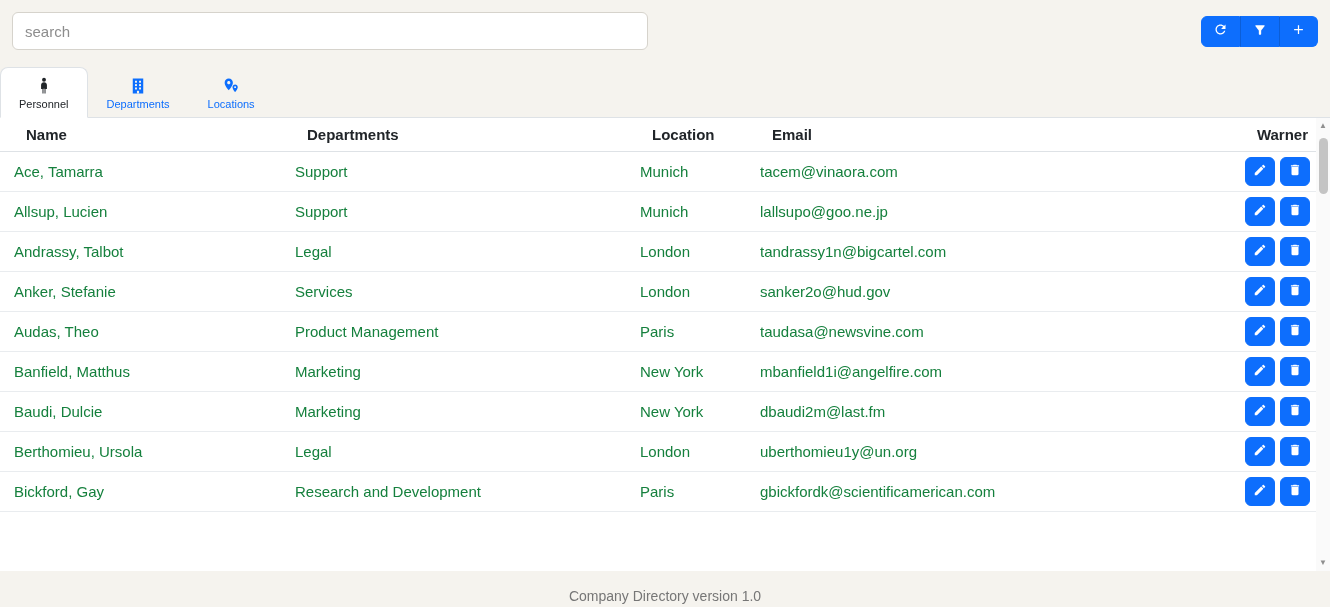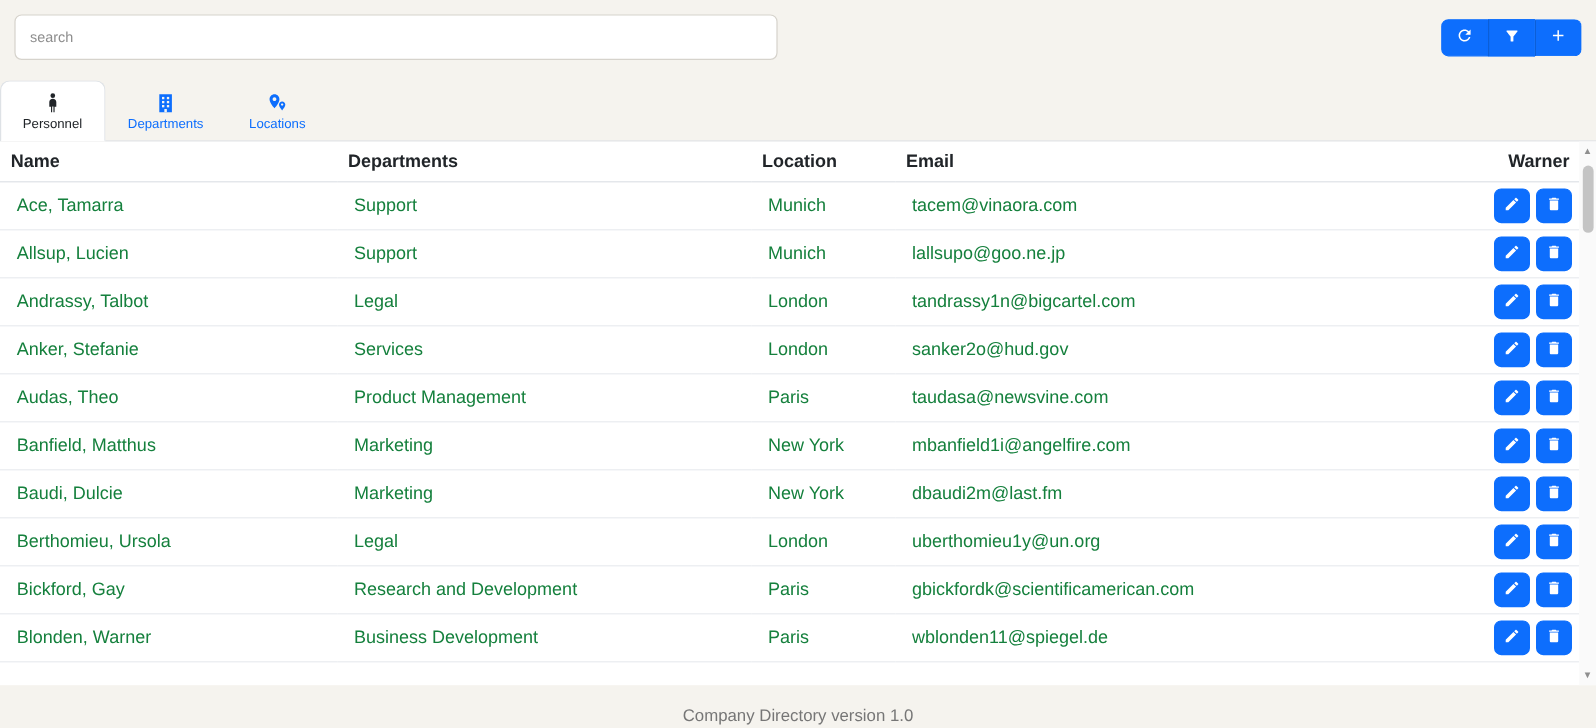--- a/index.html
+++ b/index.html
@@ -16,21 +16,21 @@
     display: flex;
     justify-content: space-between;
     align-items: center;
     padding: 12px 12px 8px 12px;
     height: 58px;
   }
   .search-input {
     width: 636px;
     height: 38px;
     padding: 7px 12px;
-    font-size: 12px;
+    font-size: 15px;
     font-family: "Liberation Sans", sans-serif;
     color: #212529;
     background: #fff;
     border: 1px solid #d6d3cc;
     border-radius: 6px;
     outline: none;
   }
   .search-input::placeholder { color: #8d8d8d; }
   .btn-group { display: flex; }
   .btn-group .tb-btn {
@@ -84,21 +84,21 @@
   table {
     width: 1316px;
     border-collapse: collapse;
     table-layout: fixed;
   }
   thead th {
     text-align: left;
     font-size: 15px;
     font-weight: bold;
     color: #212529;
-    padding: 8px 9px;
+    padding: 8px 26px;
     border-bottom: 1px solid #dee2e6;
   }
   thead th.actions-col { text-align: right; padding-right: 8px; }
   tbody td {
     font-size: 15px;
     color: #15803d;
     padding: 11px 14px;
     border-bottom: 1px solid #e9ecef;
     white-space: nowrap;
     overflow: hidden;
@@ -379,35 +379,20 @@
           <td class="actions-cell"><button class="action-btn">
               <span class="icon"><svg viewBox="0 0 24 24" width="14" height="14" fill="#ffffff">
                   <path d="M3 17.25V21h3.75L17.81 9.94l-3.75-3.75L3 17.25zM20.71 7.04c.39-.39.39-1.02 0-1.41l-2.34-2.34c-.39-.39-1.02-.39-1.41 0l-1.83 1.83 3.75 3.75 1.83-1.83z"></path>
                 </svg></span>
             </button><button class="action-btn">
               <span class="icon"><svg viewBox="0 0 24 24" width="14" height="14" fill="#ffffff">
                   <path d="M6 19c0 1.1.9 2 2 2h8c1.1 0 2-.9 2-2V7H6v12zM19 4h-3.5l-1-1h-5l-1 1H5v2h14V4z"></path>
                 </svg></span>
             </button></td>
         </tr>
-        <tr>
-          <td>Blonden, Warner</td>
-          <td>Business Development</td>
-          <td>Paris</td>
-          <td>wblonden11@spiegel.de</td>
-          <td class="actions-cell"><button class="action-btn">
-              <span class="icon"><svg viewBox="0 0 24 24" width="14" height="14" fill="#ffffff">
-                  <path d="M3 17.25V21h3.75L17.81 9.94l-3.75-3.75L3 17.25zM20.71 7.04c.39-.39.39-1.02 0-1.41l-2.34-2.34c-.39-.39-1.02-.39-1.41 0l-1.83 1.83 3.75 3.75 1.83-1.83z"></path>
-                </svg></span>
-            </button><button class="action-btn">
-              <span class="icon"><svg viewBox="0 0 24 24" width="14" height="14" fill="#ffffff">
-                  <path d="M6 19c0 1.1.9 2 2 2h8c1.1 0 2-.9 2-2V7H6v12zM19 4h-3.5l-1-1h-5l-1 1H5v2h14V4z"></path>
-                </svg></span>
-            </button></td>
-        </tr>
       </tbody>
   </table>
 
   <div class="scrollbar">
     <div class="scroll-arrow up">▲</div>
     <div class="scroll-thumb"></div>
     <div class="scroll-arrow down">▼</div>
   </div>
 </div>
 

